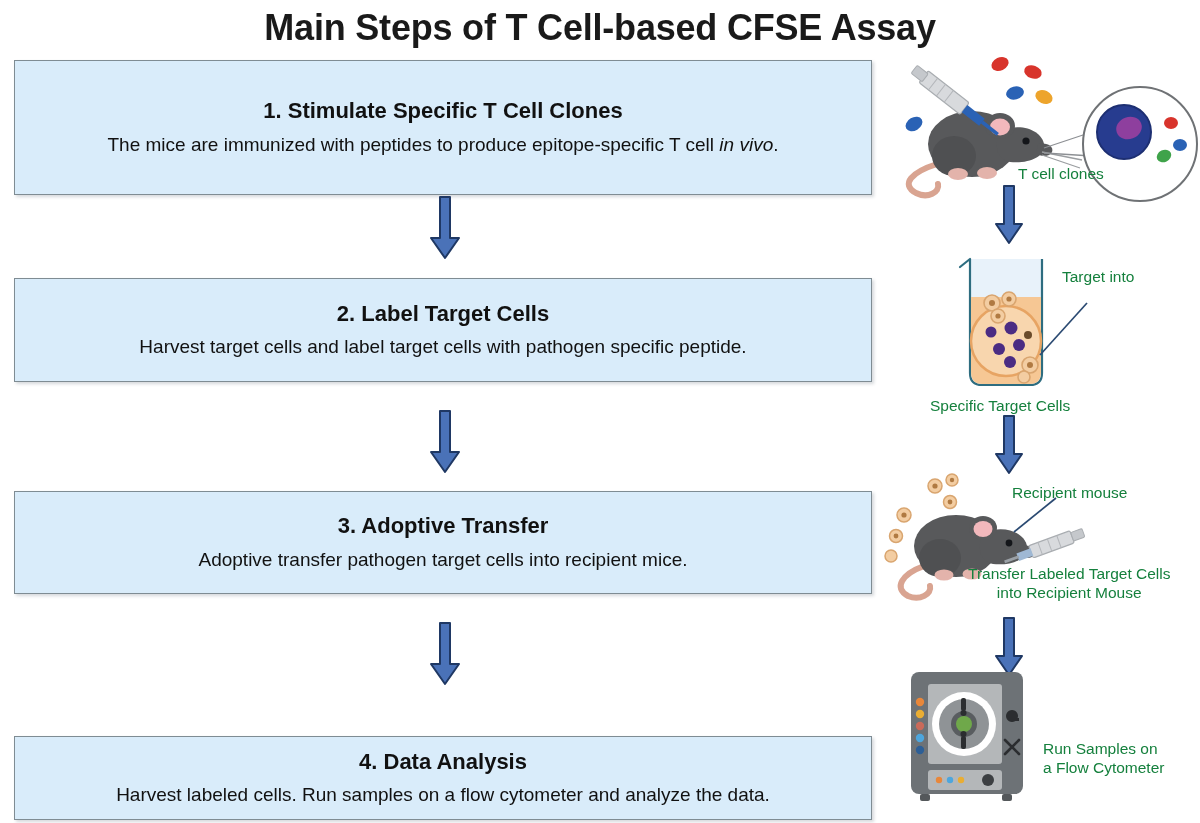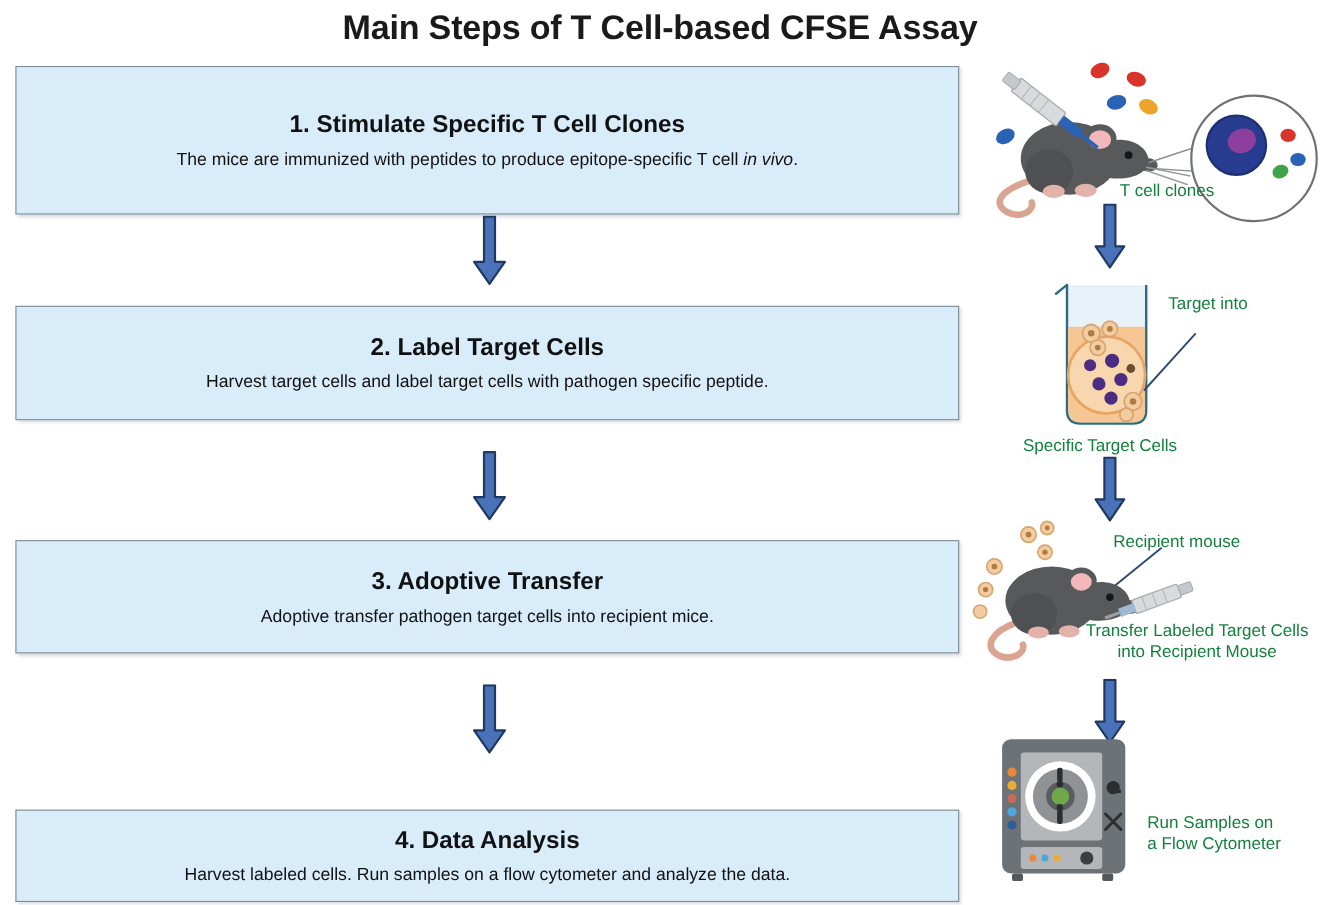--- a/index.html
+++ b/index.html
@@ -20,21 +20,21 @@
     overflow: hidden;
   }
 
   
   .diagram-title {
     position: absolute;
     left: 0;
     top: 7px;
     width: 1200px;
     text-align: center;
-    font-size: 31px;
+    font-size: 36px;
     font-weight: bold;
     letter-spacing: -0.2px;
     color: #1a1a1a;
   }
 
   
   .step-box {
     position: absolute;
     left: 14px;
     width: 858px;
@@ -54,21 +54,21 @@
 
   .step-heading {
     font-size: 22px;
     font-weight: bold;
     color: #111111;
     text-align: center;
     line-height: 1.15;
     margin-bottom: 10px;
   }
   .step-desc {
-    font-size: 16px;
+    font-size: 19px;
     color: #111111;
     text-align: center;
     line-height: 1.2;
     padding: 0 8px;
   }
   .step-desc .ital { font-style: italic; }
 
   
   .arrow { position: absolute; }
   .arrow svg { display: block; }
@@ -87,21 +87,21 @@
   .illus { position: absolute; }
   .illus svg { display: block; overflow: visible; }
 
   .callout {
     position: absolute;
     font-size: 15.5px;
     color: #15803d;
     line-height: 1.22;
     white-space: pre-line;
   }
-  .callout.center { text-align: center; margin-left: 19px; }
+  .callout.center { text-align: center; }
 
   
   #illus-mouse-immunize { left: 892px; top: 52px; }
   #illus-beaker        { left: 952px; top: 255px; }
   #illus-mouse-recip   { left: 890px; top: 470px; }
   #illus-cytometer     { left: 906px; top: 668px; }
 
   #label-tcell-clones   { left: 1018px; top: 165px; }
   #label-target-cells   { left: 1062px; top: 268px; }
   #label-labeling       { left: 930px; top: 397px; }

